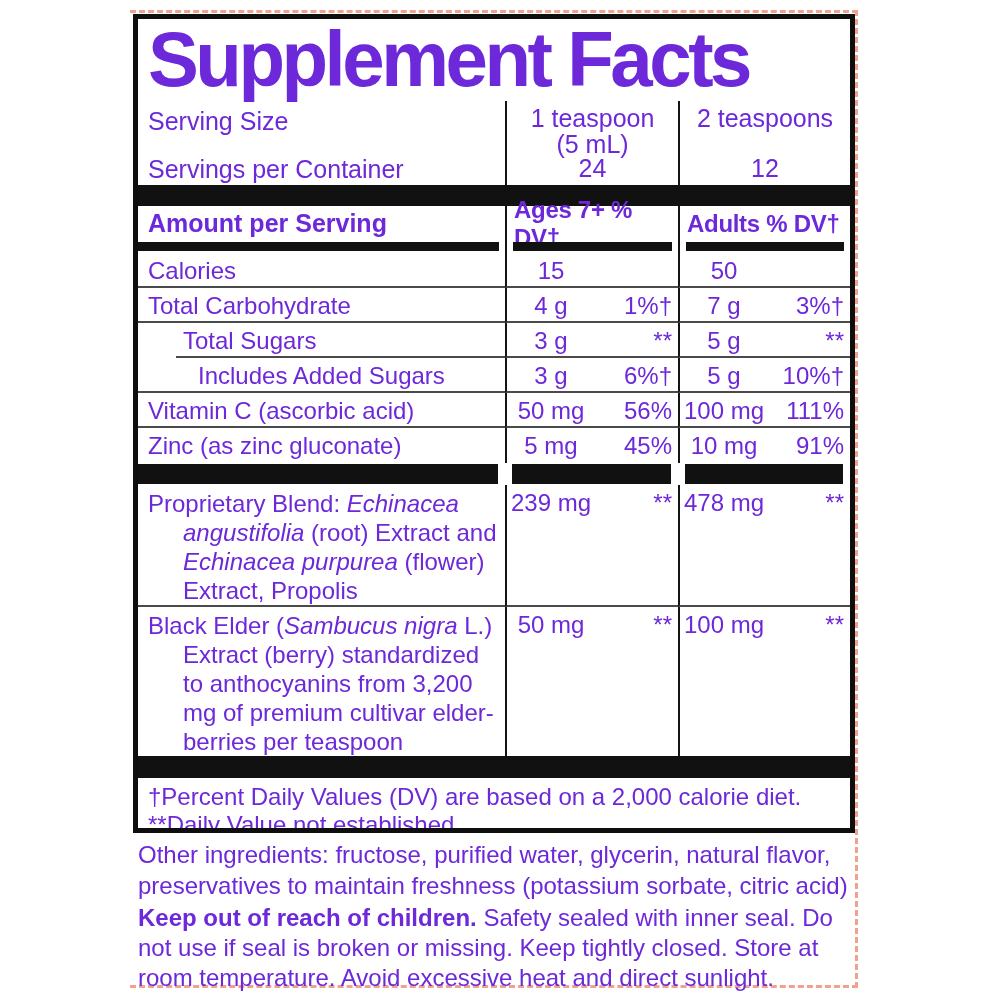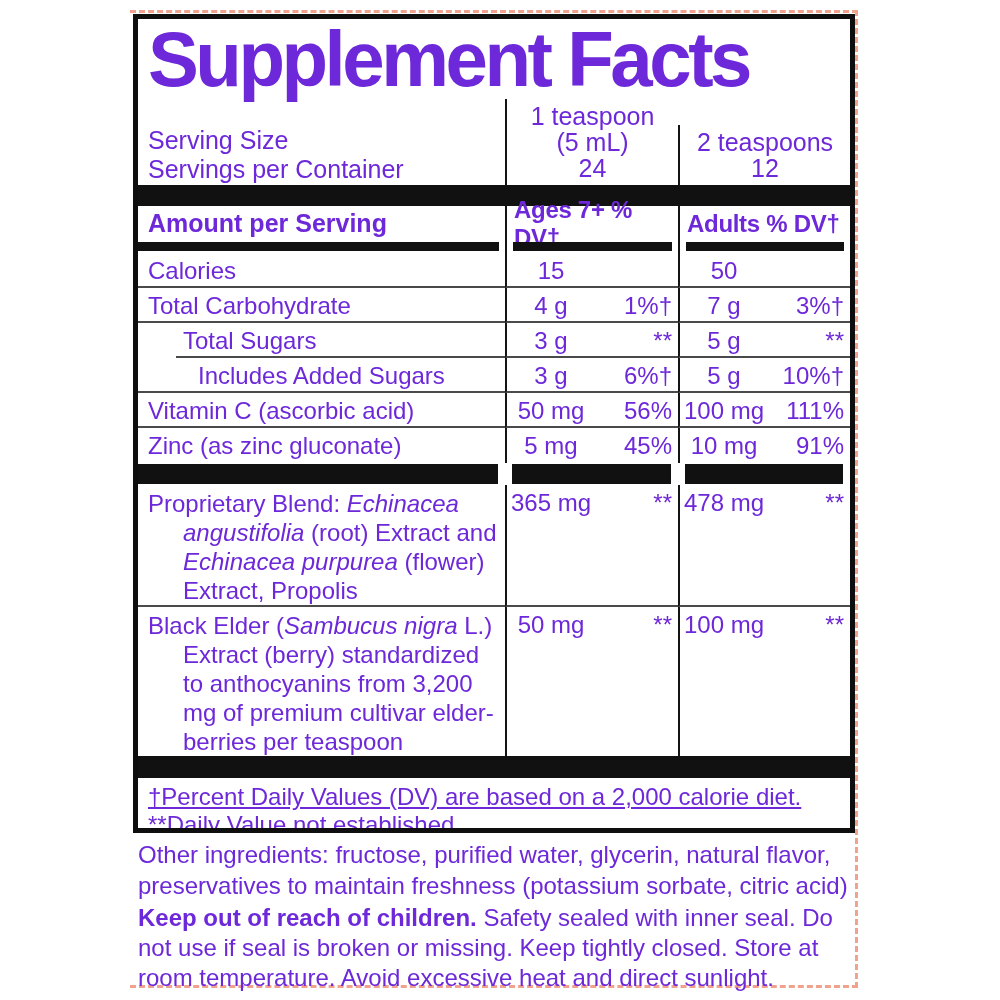--- a/index.html
+++ b/index.html
@@ -19,21 +19,21 @@
             letter-spacing:-3.5px;padding-left:10px;white-space:nowrap;
             transform:scaleX(.99);transform-origin:left;}
 
   .row{display:flex;width:100%;}
   .c0{width:367px;}
   .c1{width:173px;}
   .c2{width:172px;}
   .vline{border-left:2px solid #141414;}
 
   
-  .serv-r1{height:54px;align-items:flex-end;}
+  .serv-r1{height:54px;}
   .serv-r2{height:30px;}
   .serv-label{font-size:25px;padding:6px 0 0 10px;}
   .serv-val{font-size:25px;line-height:26px;text-align:center;padding-top:4px;}
 
   .bar-full{height:21px;background:#111;}
   .bar-full2{height:22px;background:#111;}
 
   
   .hdr{height:35px;align-items:center;}
   .hdr .c0{font-size:25px;font-weight:bold;padding-left:10px;}
@@ -65,21 +65,21 @@
   .tb0{margin-right:7px;}
   .tb{margin:0 7px;}
 
   
   .blend .lab{font-size:24px;line-height:29px;padding:4px 8px 0 45px;text-indent:-35px;}
   .blend-a{min-height:115px;}
   .blend-b{min-height:144px;}
   .blend .lab .i{font-style:italic;}
 
   
-  .footnotes{font-size:24px;line-height:28px;padding:5px 0 0 10px;text-decoration:underline;}
+  .footnotes{font-size:24px;line-height:28px;padding:5px 0 0 10px;}
 
   
   .below{position:absolute;left:138px;font-size:24px;}
   .oi{top:839px;line-height:31px;}
   .warn{top:903px;line-height:30px;}
   .nowrapline{white-space:nowrap;}
   .b{font-weight:bold;margin-top:41px;}
 </style>
 </head>
 <body>
@@ -208,21 +208,21 @@
           <div class="thickbar tb"></div>
         </div>
       <div class="c2 cell">
           <div class="thickbar tb"></div>
         </div>
     </div>
 
     <div class="row blend blend-a">
       <div class="c0 lab bb"><span>Proprietary Blend: </span><span class="i">Echinacea angustifolia</span><span> (root) Extract and </span><span class="i">Echinacea purpurea</span><span> (flower) Extract, Propolis</span></div>
       <div class="c1 vline vcell bb">
-          <span class="amt">365 mg</span>
+          <span class="amt">239 mg</span>
           <span class="pct">**</span>
         </div>
       <div class="c2 vline vcell bb">
           <span class="amt">478 mg</span>
           <span class="pct">**</span>
         </div>
     </div>
 
     <div class="row blend blend-b">
       <div class="c0 lab"><span>Black Elder (</span><span class="i">Sambucus nigra</span><span> L.) Extract (berry) standardized to anthocyanins from 3,200 mg of premium cultivar elder-berries per teaspoon</span></div>

